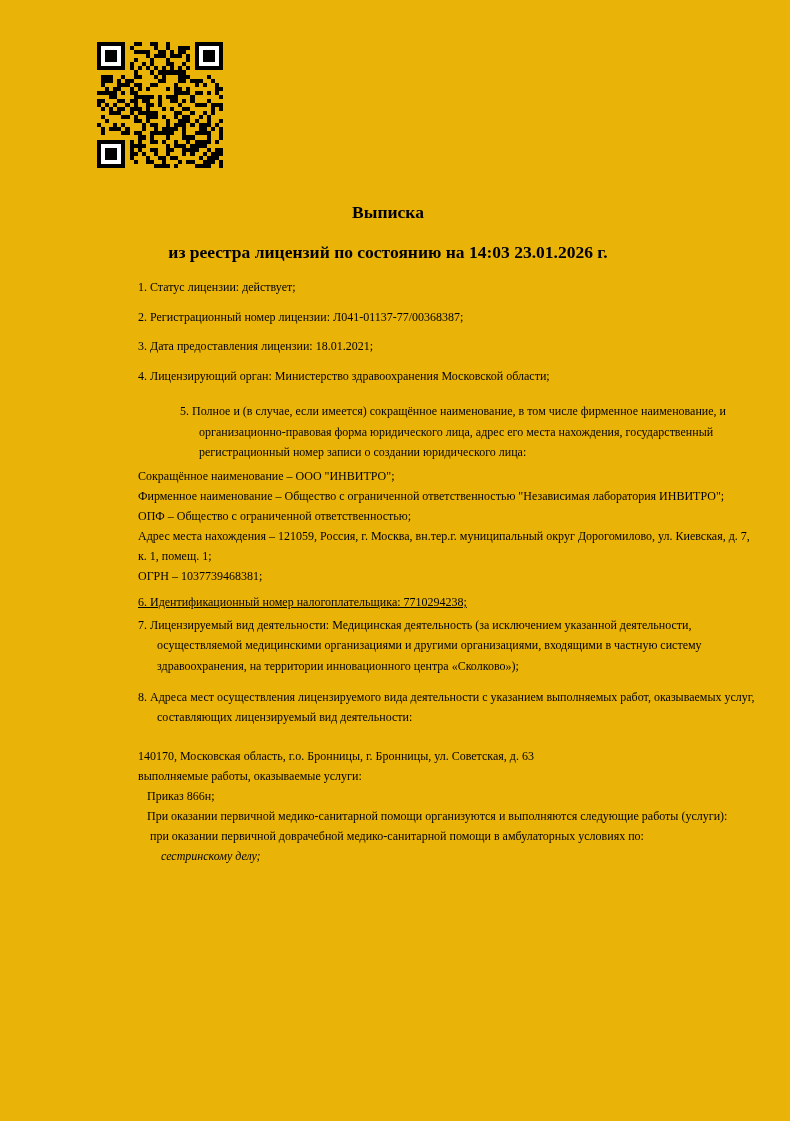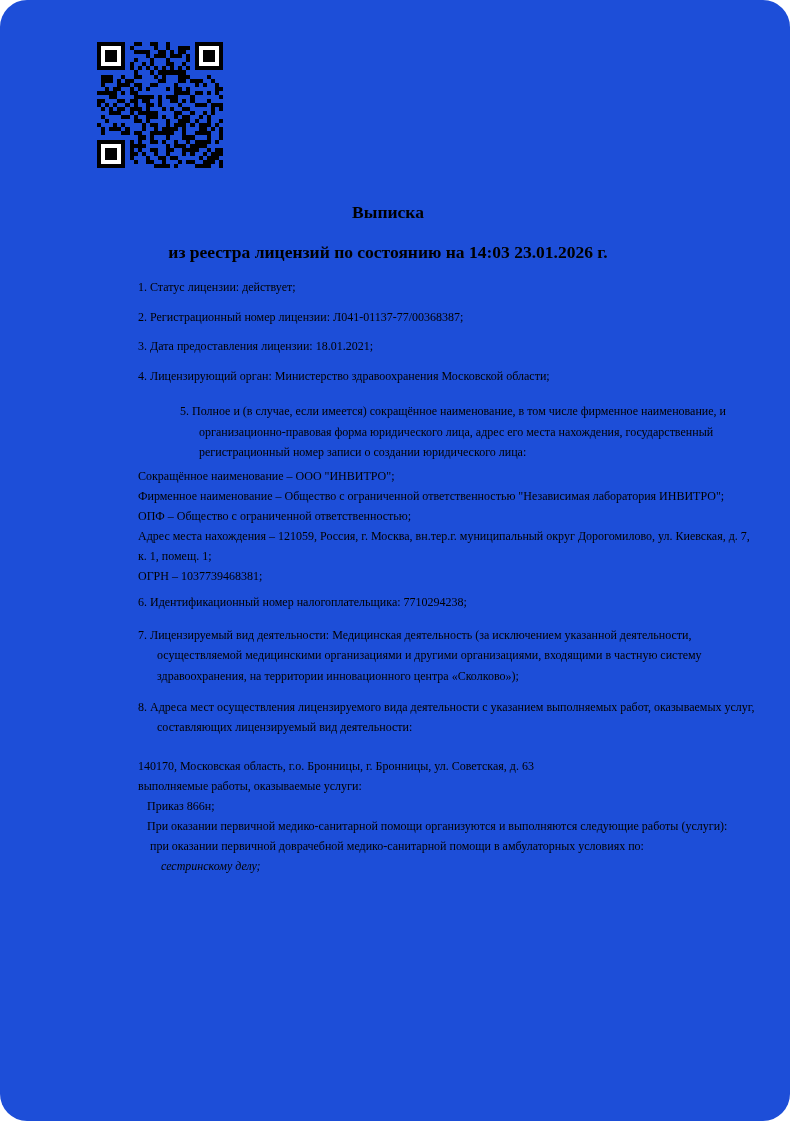--- a/index.html
+++ b/index.html
@@ -1,40 +1,40 @@
 <!DOCTYPE html>
 <html><head>
 <meta charset="utf-8">
 <style>
   html,body { margin:0; padding:0; background:#ffffff; }
   body {
     width:790px; height:1121px; position:relative;
     font-family:"Liberation Serif", serif; color:#000;
     overflow:hidden;
   }
-  .page { position:absolute; inset:0; background:#1d4ed8;border-radius:27px; }
+  .page { position:absolute; inset:0; background:#eab308; }
 
   .qr {
     position:absolute; left:97px; top:42px; width:126px; height:126px;
   }
 
   .titles {
     position:absolute; top:201px; left:0; right:14px;
     text-align:center; font-weight:bold; font-size:17.5px;
   }
   .titles .title-line { line-height:22px; }
   .titles .subtitle-line { line-height:22px; margin-top:18px; }
 
   .content {
     position:absolute; left:138px; width:618px; top:277px;
     font-size:12px; line-height:20.7px; text-align:left;
   }
   .item { padding-left:19px; text-indent:-19px; margin:0; }
-  .mt2 { margin-top:12px; }
-  .mt6 { margin-top:6px; }
+  .mt2 { margin-top:2px; }
+  .mt6 { margin-top:6px;text-decoration:underline; }
   .mt9 { margin-top:9px; }
   .mt10 { margin-top:10px; }
   .mt14 { margin-top:14px;margin-left:42px; }
 
   .org-block { margin-top:3px; line-height:20px; }
   .org-block div { margin:0; }
 
   .addr-block { margin-top:18px; line-height:20px; }
   .works-lines { line-height:20px; }
   .pl9  { padding-left:9px; }

